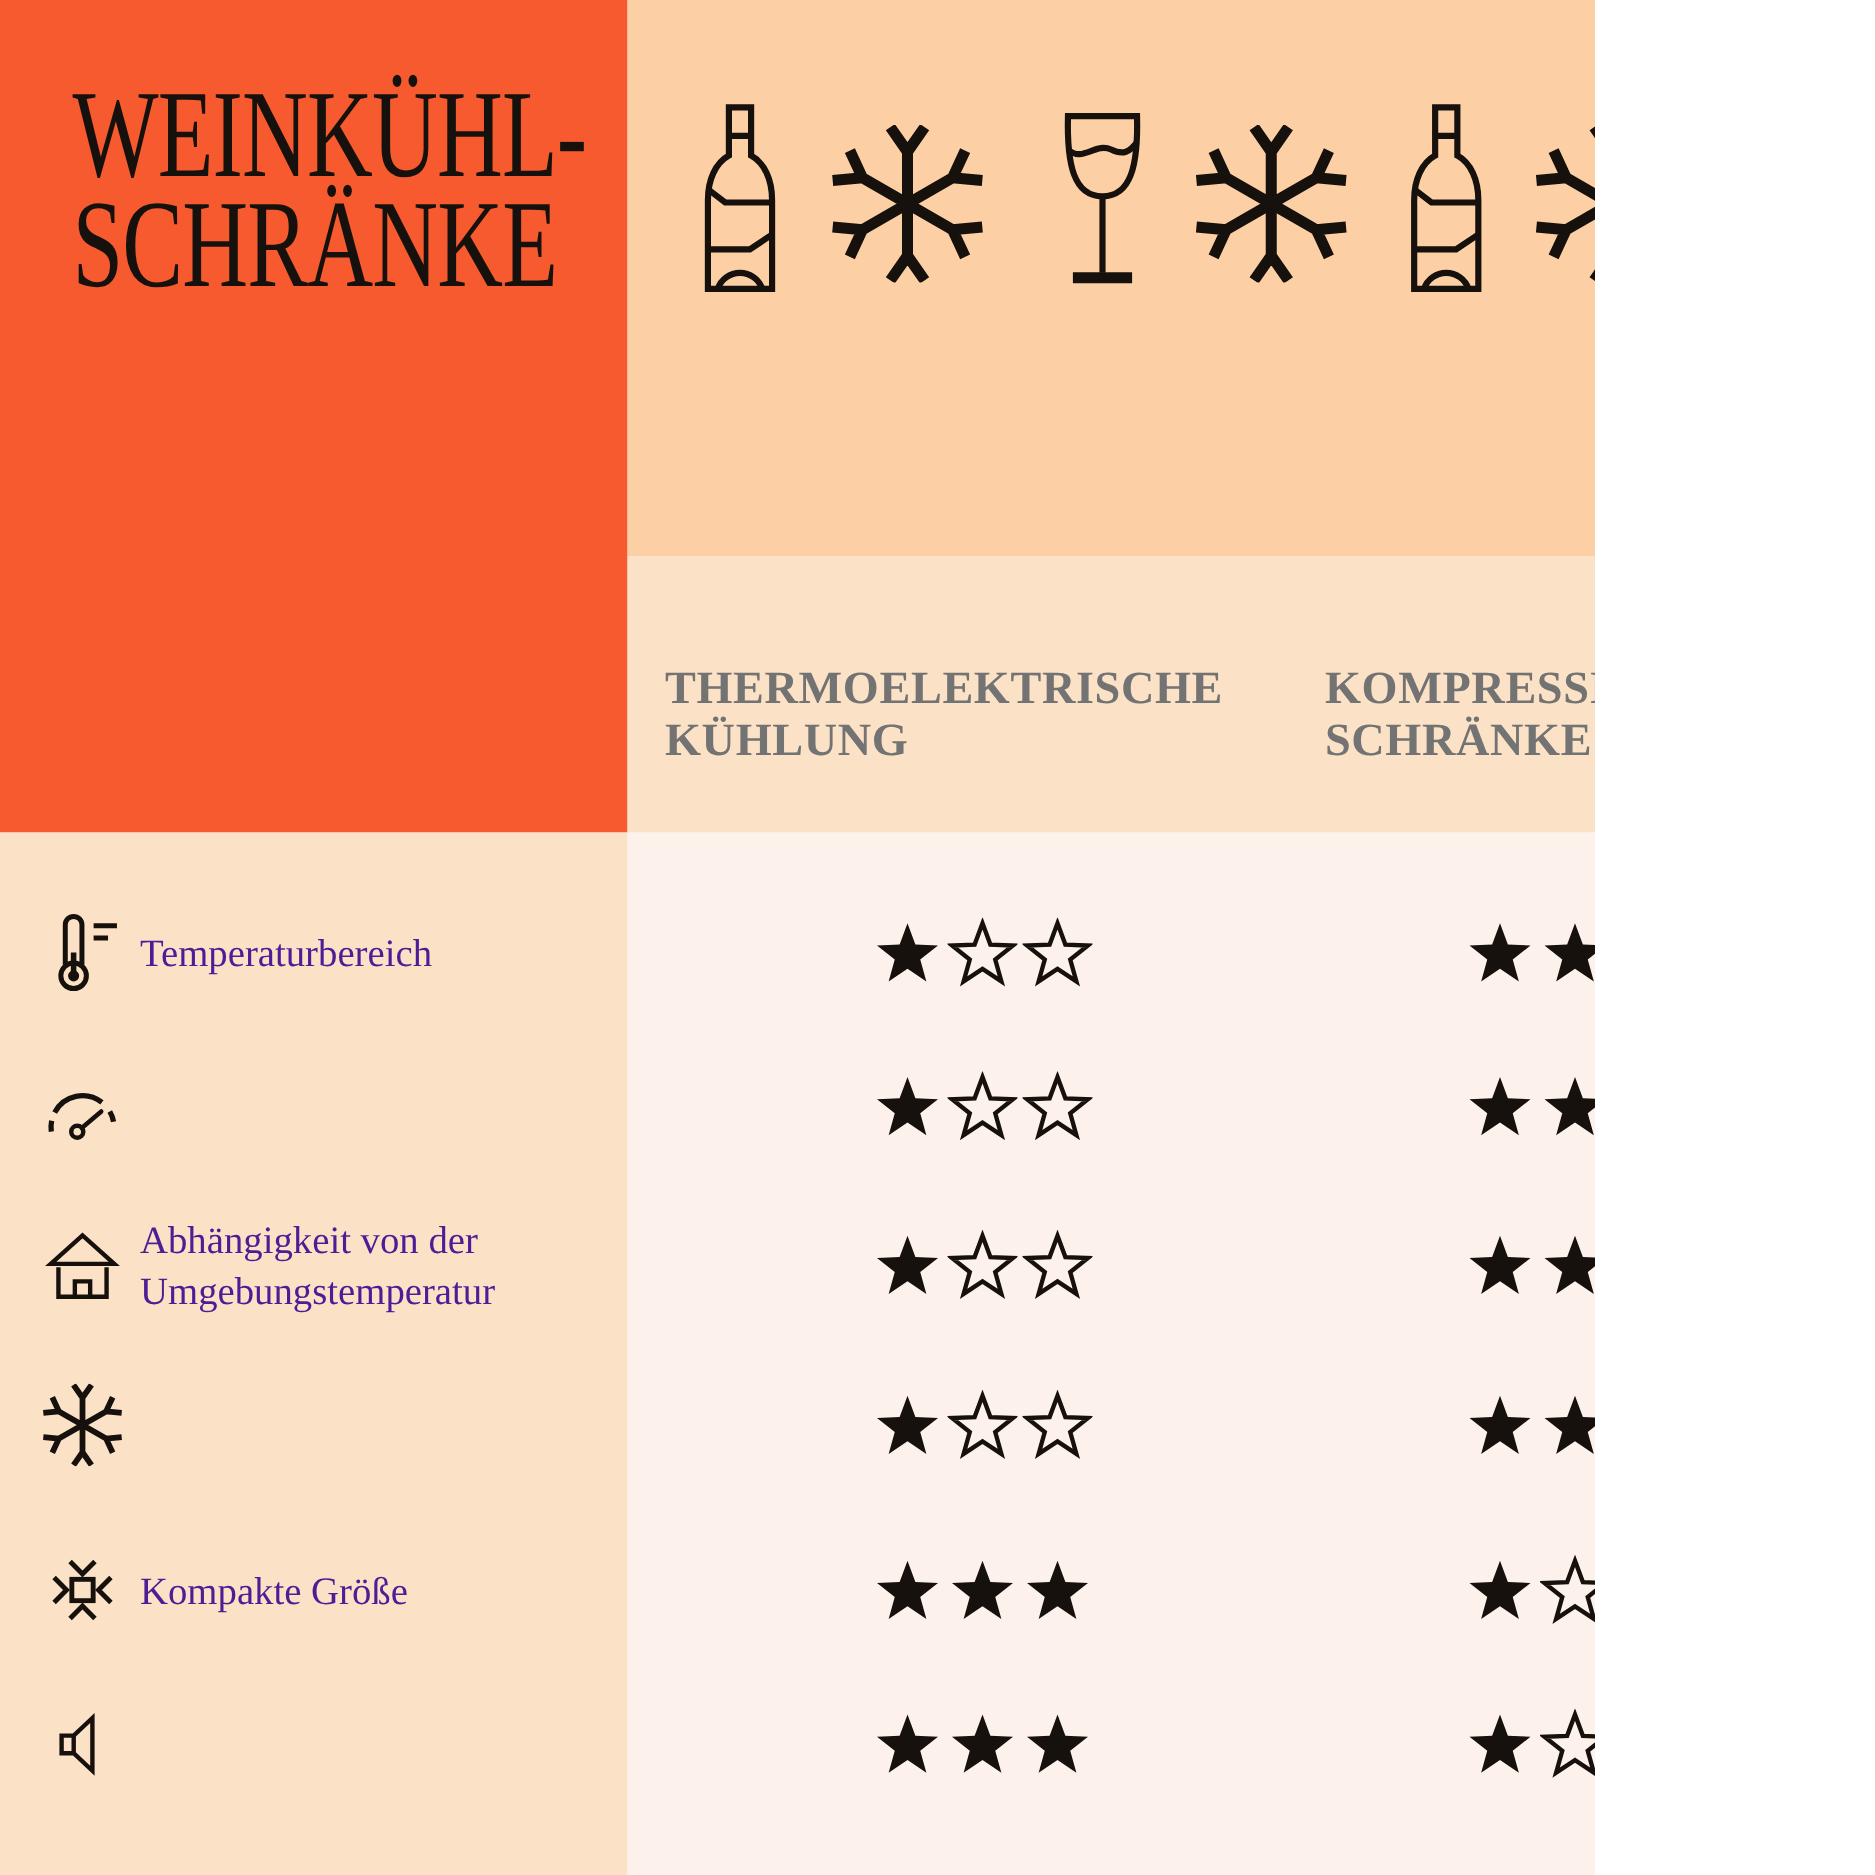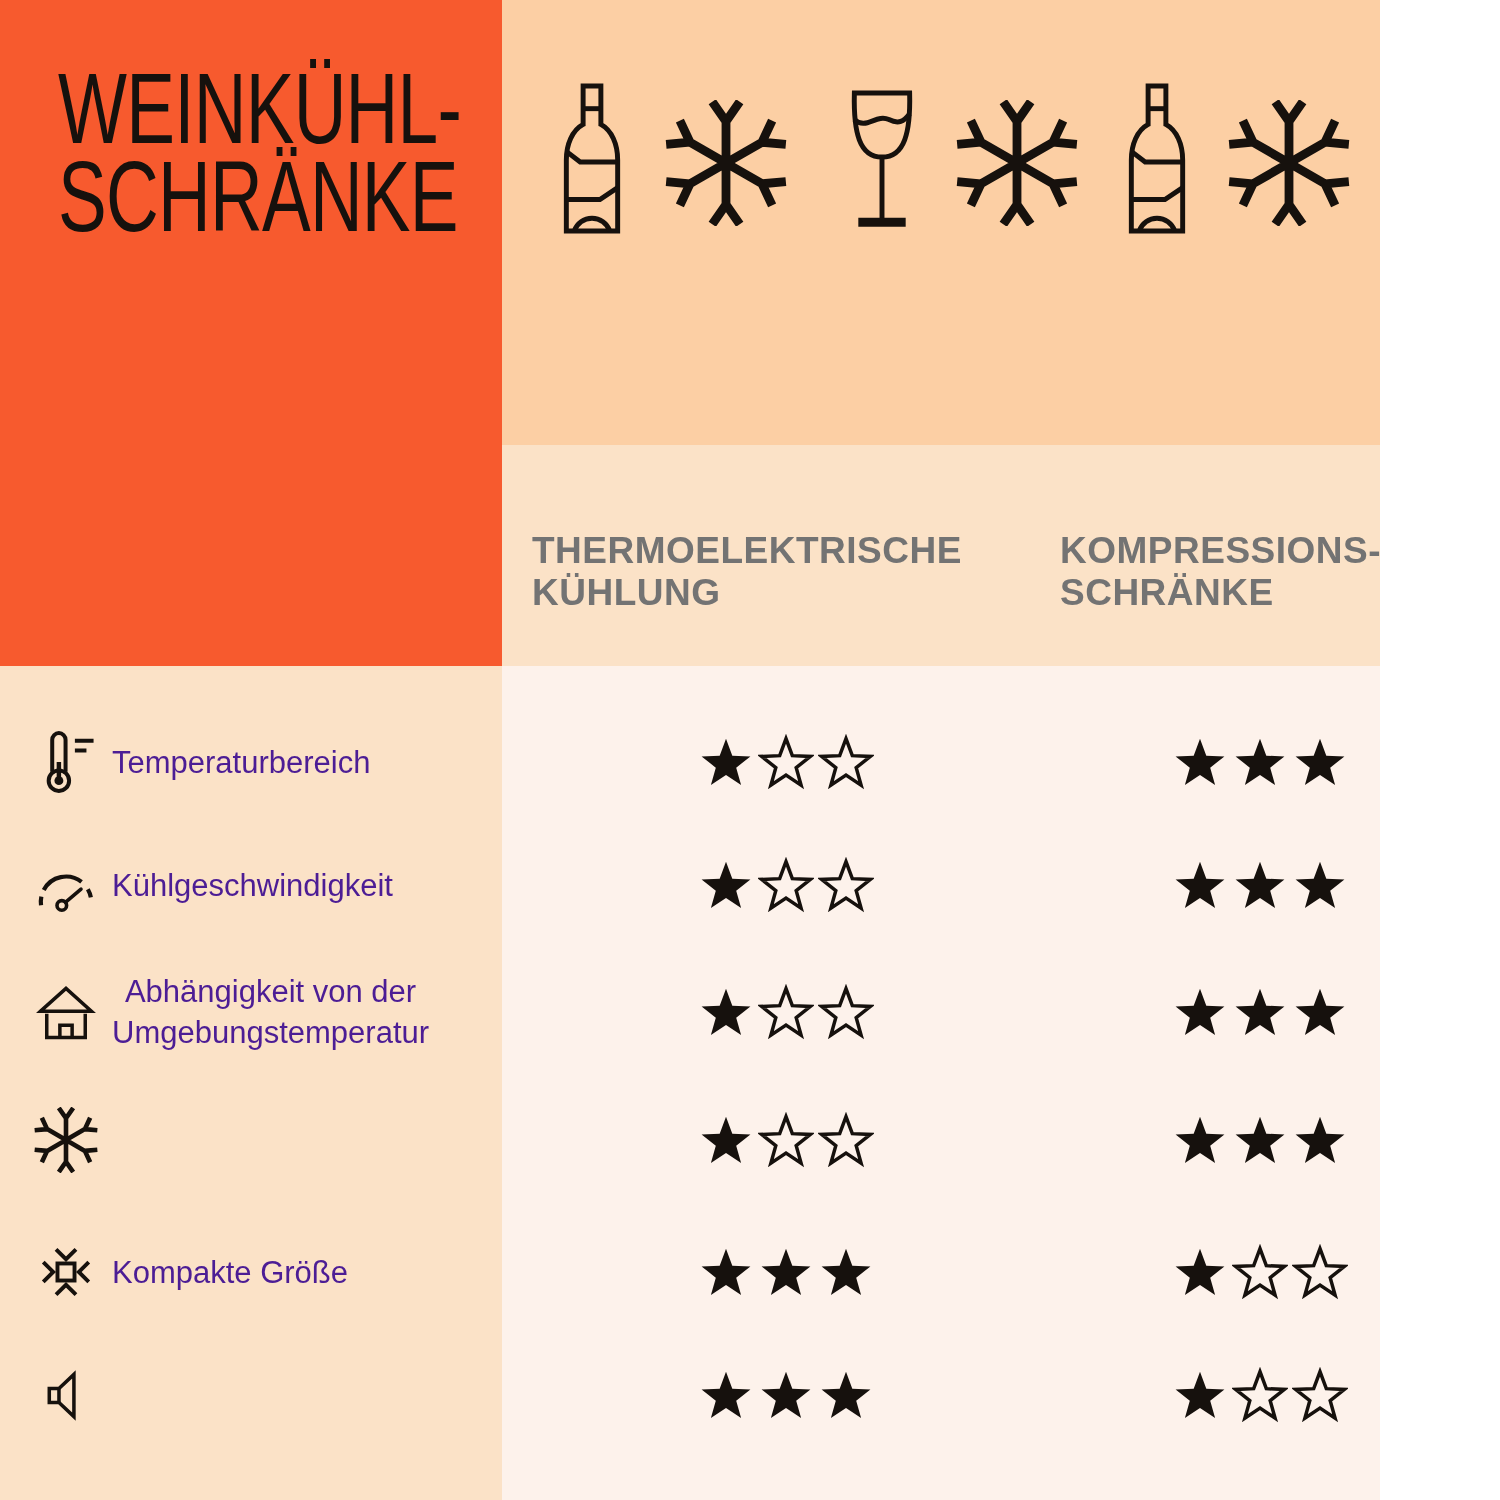--- a/index.html
+++ b/index.html
@@ -1,17 +1,17 @@
 <!DOCTYPE html>
 <html><head>
 <meta charset="utf-8">
 <style>
   html,body{margin:0;padding:0;background:#ffffff}
-  .canvas{position:relative;width:1380px;height:1500px;background:#FDF2EB;overflow:hidden;
-          font-family:Liberation Sans, sans-serif;color:#16110D}
+  .canvas{position:relative;width:1276px;height:1500px;background:#FDF2EB;overflow:hidden;
+          font-family:Liberation Serif, serif;color:#16110D}
   .orange-block{position:absolute;left:0;top:0;width:502px;height:666px;background:#F75A2E}
   .band-top{position:absolute;left:502px;top:0;width:998px;height:445px;background:#FCCFA4}
   .band-head{position:absolute;left:502px;top:445px;width:998px;height:221px;background:#FBE2C7}
   .left-col{position:absolute;left:0;top:666px;width:502px;height:834px;background:#FBE2C7}
   .main-area{position:absolute;left:502px;top:666px;width:998px;height:834px;background:#FDF2EB}
 
   .page-title{position:absolute;left:58px;top:64px;font-size:100px;line-height:88px;font-weight:400;
               letter-spacing:-1px;transform:scaleX(0.73);transform-origin:0 0;white-space:nowrap;color:#16110D}
   .page-title span{display:block}
 
@@ -143,45 +143,44 @@
         </div>
       </div>
       <div class="row" style="top: 820px;">
         <div class="row-icon">
           <svg viewBox="0 0 110 100" fill="none" stroke="currentColor" stroke-width="7" stroke-miterlimit="10" width="66" height="60">
       <path d="M13.4 83.8 A42 42 0 0 1 13.9 69.3 M17.9 58.3 A42 42 0 0 1 80.9 44.9 M91.4 57 A42 42 0 0 1 96.4 70.7"></path>
       <circle cx="48" cy="84" r="8" stroke-width="6"></circle>
       <path d="M54 79 L80 57" stroke-width="6" stroke-linecap="round"></path>
     </svg>
         </div>
-        <div class="row-label">Kühlgeschwindigkeit</div>
-        <div class="stars c1">
-          <svg width="56" height="56" viewBox="0 0 24 24">
-            <path d="M12 2 L14.7 9.28 L22.46 9.6 L16.37 14.42 L18.47 21.9 L12 17.6 L5.53 21.9 L7.63 14.42 L1.54 9.6 L9.3 9.28 Z" fill="#16110D"></path>
-          </svg>
-          <svg width="56" height="56" viewBox="0 0 24 24">
-            <path d="M12 2 L14.7 9.28 L22.46 9.6 L16.37 14.42 L18.47 21.9 L12 17.6 L5.53 21.9 L7.63 14.42 L1.54 9.6 L9.3 9.28 Z" fill="none" stroke="#16110D" stroke-width="1.5"></path>
-          </svg>
-          <svg width="56" height="56" viewBox="0 0 24 24">
-            <path d="M12 2 L14.7 9.28 L22.46 9.6 L16.37 14.42 L18.47 21.9 L12 17.6 L5.53 21.9 L7.63 14.42 L1.54 9.6 L9.3 9.28 Z" fill="none" stroke="#16110D" stroke-width="1.5"></path>
-          </svg>
-        </div>
-        <div class="stars c2">
-          <svg width="56" height="56" viewBox="0 0 24 24">
-            <path d="M12 2 L14.7 9.28 L22.46 9.6 L16.37 14.42 L18.47 21.9 L12 17.6 L5.53 21.9 L7.63 14.42 L1.54 9.6 L9.3 9.28 Z" fill="#16110D"></path>
-          </svg>
-          <svg width="56" height="56" viewBox="0 0 24 24">
-            <path d="M12 2 L14.7 9.28 L22.46 9.6 L16.37 14.42 L18.47 21.9 L12 17.6 L5.53 21.9 L7.63 14.42 L1.54 9.6 L9.3 9.28 Z" fill="#16110D"></path>
-          </svg>
-          <svg width="56" height="56" viewBox="0 0 24 24">
-            <path d="M12 2 L14.7 9.28 L22.46 9.6 L16.37 14.42 L18.47 21.9 L12 17.6 L5.53 21.9 L7.63 14.42 L1.54 9.6 L9.3 9.28 Z" fill="#16110D"></path>
-          </svg>
-        </div>
-      </div>
-      <div class="row" style="top: 947px; text-align: center;">
+        <div class="stars c1">
+          <svg width="56" height="56" viewBox="0 0 24 24">
+            <path d="M12 2 L14.7 9.28 L22.46 9.6 L16.37 14.42 L18.47 21.9 L12 17.6 L5.53 21.9 L7.63 14.42 L1.54 9.6 L9.3 9.28 Z" fill="#16110D"></path>
+          </svg>
+          <svg width="56" height="56" viewBox="0 0 24 24">
+            <path d="M12 2 L14.7 9.28 L22.46 9.6 L16.37 14.42 L18.47 21.9 L12 17.6 L5.53 21.9 L7.63 14.42 L1.54 9.6 L9.3 9.28 Z" fill="none" stroke="#16110D" stroke-width="1.5"></path>
+          </svg>
+          <svg width="56" height="56" viewBox="0 0 24 24">
+            <path d="M12 2 L14.7 9.28 L22.46 9.6 L16.37 14.42 L18.47 21.9 L12 17.6 L5.53 21.9 L7.63 14.42 L1.54 9.6 L9.3 9.28 Z" fill="none" stroke="#16110D" stroke-width="1.5"></path>
+          </svg>
+        </div>
+        <div class="stars c2">
+          <svg width="56" height="56" viewBox="0 0 24 24">
+            <path d="M12 2 L14.7 9.28 L22.46 9.6 L16.37 14.42 L18.47 21.9 L12 17.6 L5.53 21.9 L7.63 14.42 L1.54 9.6 L9.3 9.28 Z" fill="#16110D"></path>
+          </svg>
+          <svg width="56" height="56" viewBox="0 0 24 24">
+            <path d="M12 2 L14.7 9.28 L22.46 9.6 L16.37 14.42 L18.47 21.9 L12 17.6 L5.53 21.9 L7.63 14.42 L1.54 9.6 L9.3 9.28 Z" fill="#16110D"></path>
+          </svg>
+          <svg width="56" height="56" viewBox="0 0 24 24">
+            <path d="M12 2 L14.7 9.28 L22.46 9.6 L16.37 14.42 L18.47 21.9 L12 17.6 L5.53 21.9 L7.63 14.42 L1.54 9.6 L9.3 9.28 Z" fill="#16110D"></path>
+          </svg>
+        </div>
+      </div>
+      <div class="row" style="top: 947px;">
         <div class="row-icon">
           <svg viewBox="0 0 68 64" fill="none" stroke="currentColor" stroke-width="4" stroke-miterlimit="10" width="60" height="56">
       <path d="M5 31 L34 5 L63 31 Z"></path>
       <path d="M12 34 V61 H56 V34"></path>
       <path d="M27 61 V47 H41 V61"></path>
     </svg>
         </div>
         <div class="row-label">Abhängigkeit von der
 Umgebungstemperatur</div>
         <div class="stars c1">

